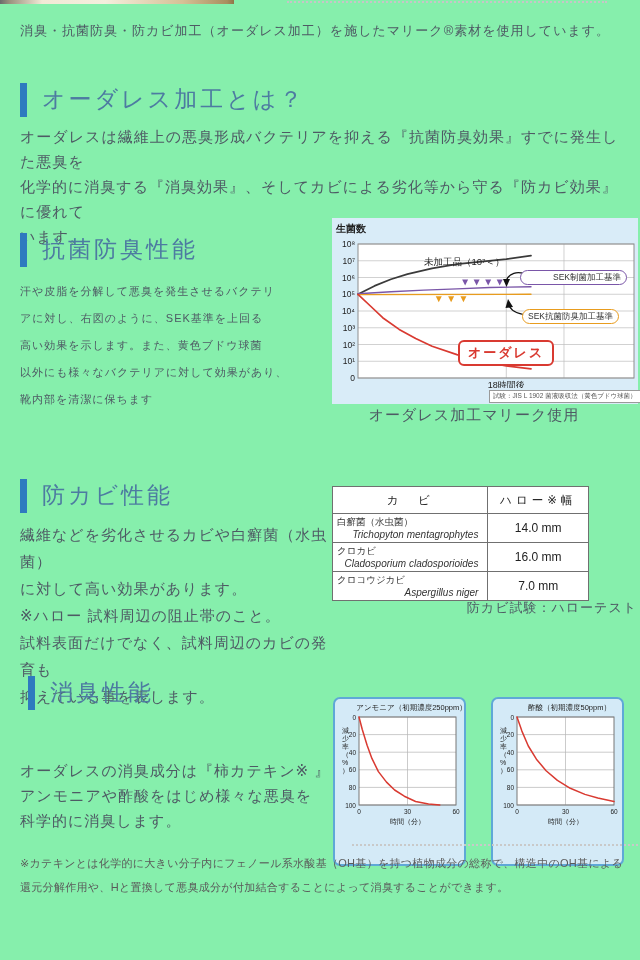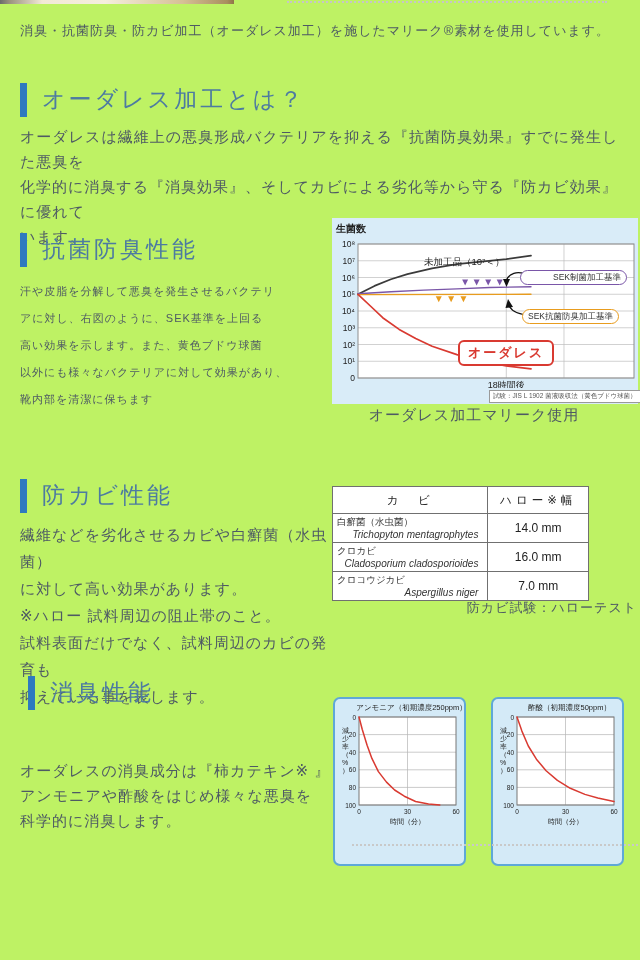--- a/index.html
+++ b/index.html
@@ -1,16 +1,16 @@
 <!DOCTYPE html>
 <html><head>
 <meta charset="utf-8">
 <style>
   html,body{margin:0;padding:0;background:#ffffff;}
-  #root{position:relative;width:640px;height:960px;background:#bef264;overflow:hidden;
+  #root{position:relative;width:640px;height:960px;background:#86efac;overflow:hidden;
         font-family:"Liberation Sans","DejaVu Sans",sans-serif;color:#4e5a64;}
   .grad-strip{position:absolute;left:0;top:0;width:234px;height:4px;
         background:linear-gradient(90deg,#6b6b6b 0%,#9a927e 4%,#f2e9d6 18%,#f5eedd 45%,#d6c096 78%,#a98e5f 97%,#8f7648 100%);}
   .dot-top{position:absolute;left:287px;top:1px;width:320px;height:0;border-top:2px dotted #c6c6c6;}
   .dot-mid{position:absolute;left:352px;top:844px;width:286px;height:0;border-top:2px dotted #c9c9c9;}
   .intro{position:absolute;left:20px;top:22px;width:604px;font-size:13px;letter-spacing:1px;color:#4e5a64;}
   .heading{position:absolute;left:20px;height:34px;line-height:34px;padding-left:15px;
         border-left:7px solid #2e7abf;font-family:"Liberation Serif","DejaVu Serif",serif;
         font-size:23px;color:#4d7ba1;letter-spacing:3px;white-space:nowrap;}
   .h-about{top:83px;} .h-anti{top:233px;} .h-mold{top:479px;} .h-deo{top:676px;margin-left:8px;}
@@ -216,14 +216,16 @@
         <text x="72.5" y="115" text-anchor="middle" font-size="6.5" fill="#222">30</text>
         <text x="121" y="115" text-anchor="middle" font-size="6.5" fill="#222">60</text>
         <text x="76.5" y="11" text-anchor="middle" font-size="7.5" fill="#222">酢酸（初期濃度50ppm）</text>
         <text x="72.5" y="125" text-anchor="middle" font-size="7" fill="#222">時間（分）</text>
         <text x="7" y="34" font-size="7" fill="#222"><tspan x="7" dy="0">減</tspan><tspan x="7" dy="8">少</tspan><tspan x="7" dy="8">率</tspan><tspan x="7" dy="8">（</tspan><tspan x="7" dy="8">%</tspan><tspan x="7" dy="8">）</tspan></text>
         <path d="M24.0 18.0 L28.9 32.1 L35.3 47.0 L43.4 60.2 L53.1 71.7 L64.4 81.4 L77.3 89.3 L91.9 95.4 L104.8 99.0 L121.0 102.5" fill="none" stroke="#d93a31" stroke-width="1.5" stroke-linejoin="round" stroke-linecap="round"></path>
       </svg>
   </div>
 
   <div class="dot-mid"></div>
+  <div class="footnote">※カテキンとは化学的に大きい分子内にフェノール系水酸基（OH基）を持つ植物成分の総称で、構造中のOH基による
+還元分解作用や、Hと置換して悪臭成分が付加結合することによって消臭することができます。</div>
 
 </div>
 
 </body></html>

